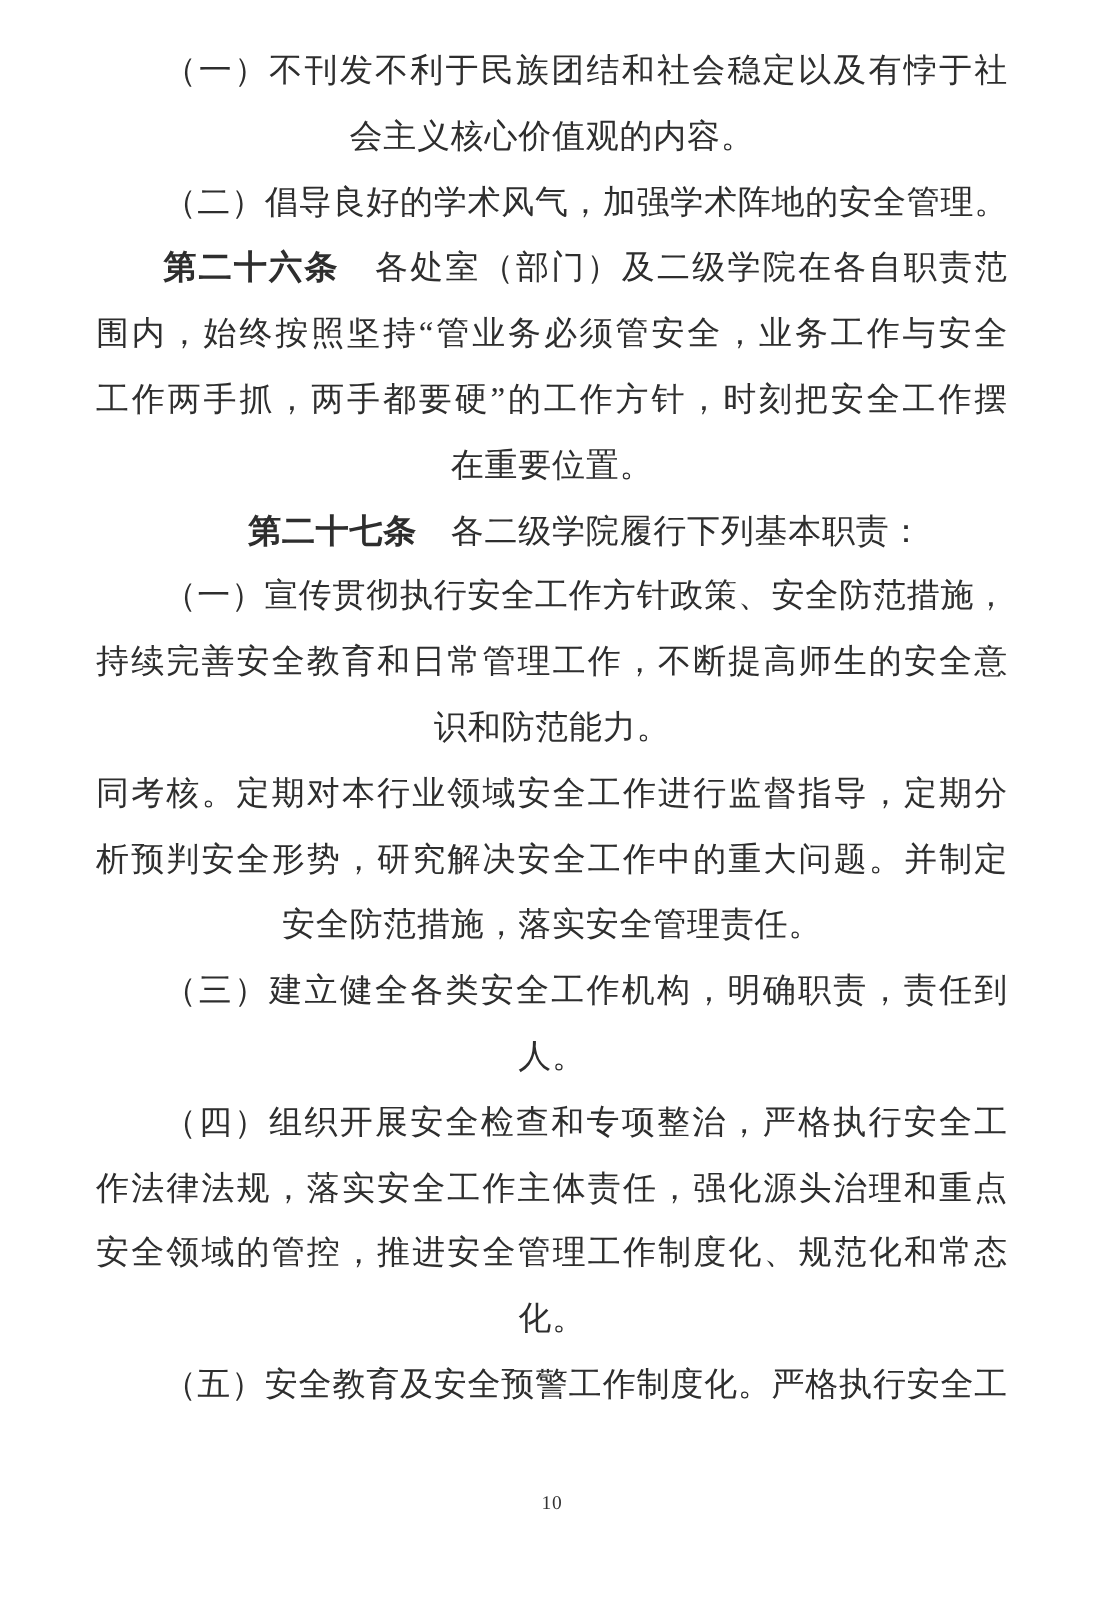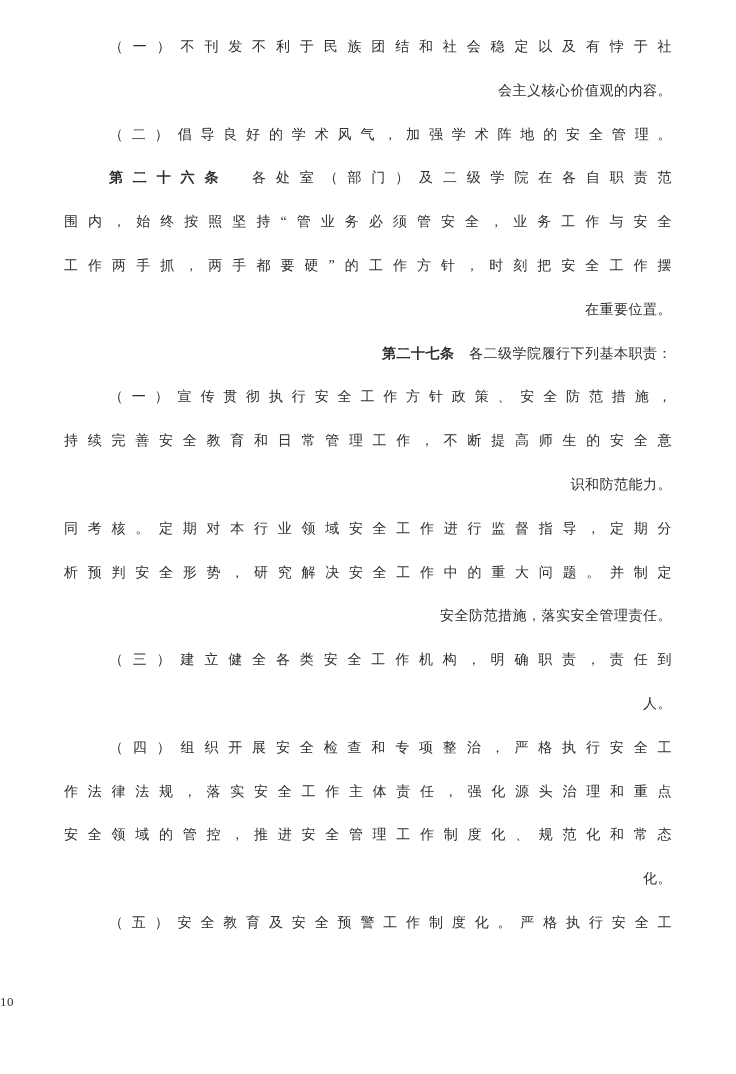--- a/index.html
+++ b/index.html
@@ -14,48 +14,48 @@
     background: #ffffff;
     overflow: hidden;
     font-family: "Liberation Serif", "DejaVu Serif", serif;
     color: #2e2e2e;
   }
   .text-block {
     position: absolute;
     left: 64px;
     top: 25px;
     width: 608px;
-    font-size: 14px;
+    font-size: 22px;
     line-height: 43.8px;
     letter-spacing: 0.5px;
   }
   .line {
     height: 43.8px;
     overflow: hidden;
     white-space: nowrap;
-    text-align: right;
+    text-align: center;
   }
   .line.fill {
     white-space: normal;
     text-align: justify;
     text-align-last: justify;
   }
   .line.indent {
     text-indent: 45px;
   }
   .bold {
     font-weight: bold;
     margin-top: 33px;
   }
   .footer {
     position: absolute;
     top: 994px;
     left: 0;
     width: 736px;
-    text-align: left;
+    text-align: center;
     font-size: 13px;
     letter-spacing: 0.5px;
     color: #333333;
   }
 </style>
 </head>
 <body>
 
 <div class="page">
   <div class="text-block" id="document-body">

